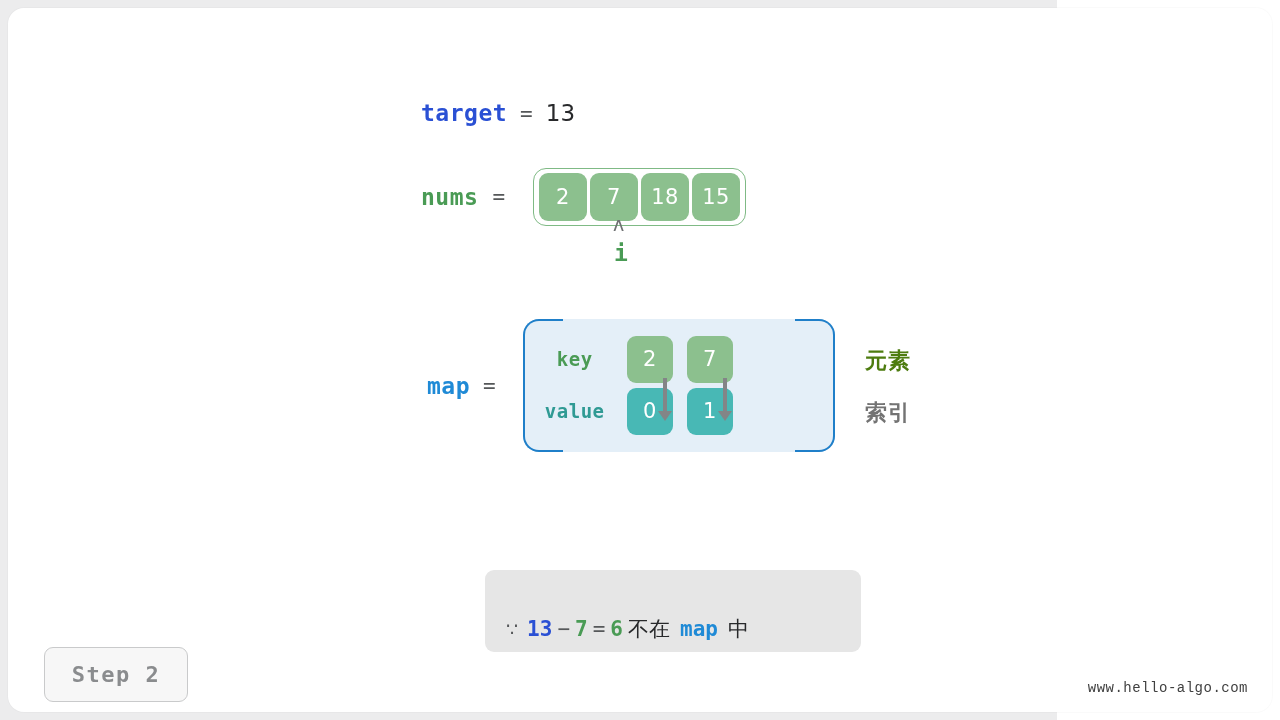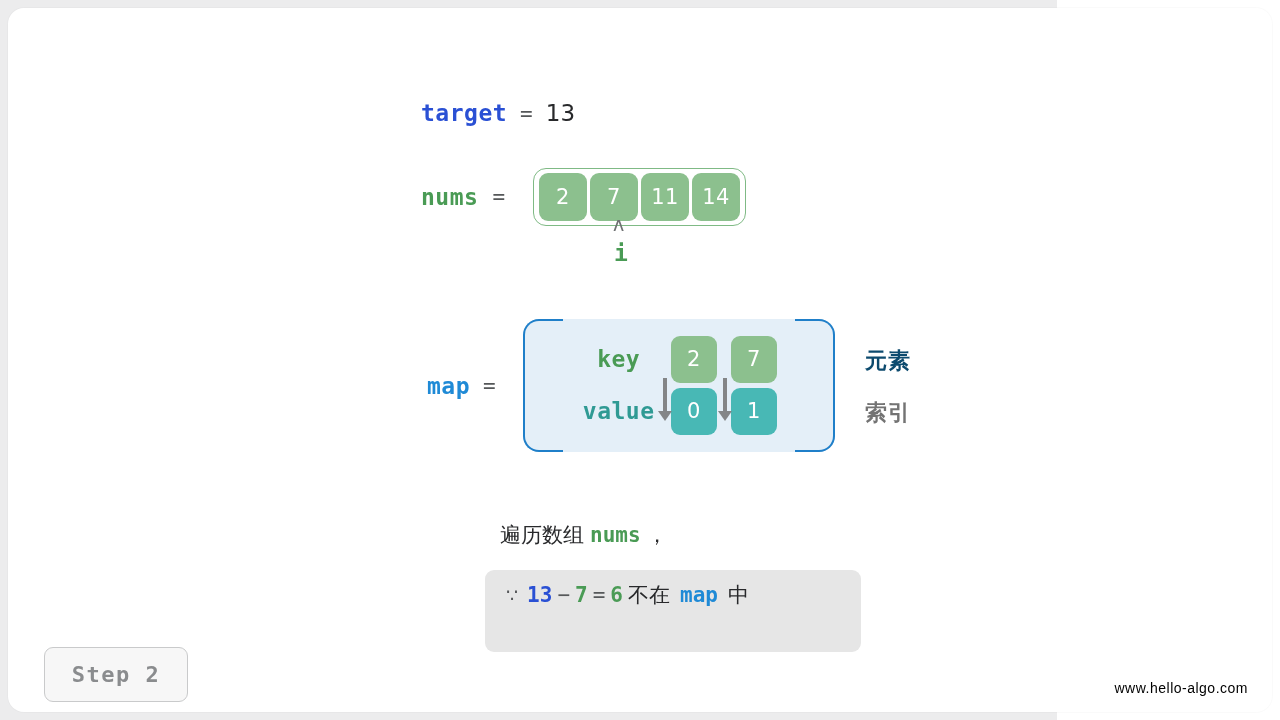--- a/index.html
+++ b/index.html
@@ -190,23 +190,22 @@
     align-items: center;
   }
   #map-keyline  { top: 14px; }
   #map-valline  { top: 66px; }
 
   .map-rowlabel {
     width: 104px;
     text-align: center;
     font-family: "DejaVu Sans Mono", monospace;
     font-weight: bold;
-    font-size: 23px;
-    letter-spacing: 0.5px;
-    margin-left: 44px;
+    font-size: 19px;
+    letter-spacing: 0.5px;
   }
   #map-keyline .map-rowlabel  { color: #4a9b55; }
   #map-valline .map-rowlabel  { color: #2f9a94; }
 
   .map-cell {
     width: 46px;
     height: 47px;
     border-radius: 9px;
     display: flex;
     align-items: center;
@@ -241,21 +240,21 @@
   #map-arrow-1 { left: 715px; top: 370px; }
 
   
   #ann-element {
     position: absolute;
     left: 857px;
     top: 338px;
     font-family: "DejaVu Sans", sans-serif;
     font-weight: bold;
     font-size: 22px;
-    color: #0c4a6e;
+    color: #4d7c0f;
     letter-spacing: 1px;
   }
   #ann-index {
     position: absolute;
     left: 857px;
     top: 390px;
     font-family: "DejaVu Sans", sans-serif;
     font-weight: bold;
     font-size: 22px;
     color: #737373;
@@ -288,20 +287,21 @@
     background: #e6e6e6;
     border-radius: 9px;
   }
   .note-line {
     position: absolute;
     left: 21px;
     font-family: "DejaVu Sans", sans-serif;
     font-size: 21px;
     color: #28292b;
     white-space: nowrap;
+    margin-top: 34px;
   }
   #note-line-1 { top: 11px; }
   #note-line-2 { top: 48px; }
   .note-line .sym   { color: #56585a; margin-right: 9px; font-size: 19px; }
   .note-line .blue  { font-family: "DejaVu Sans Mono", monospace; font-weight: bold; color: #2a50d4; }
   .note-line .green { font-family: "DejaVu Sans Mono", monospace; font-weight: bold; color: #4a9b55; }
   .note-line .cyan  { font-family: "DejaVu Sans Mono", monospace; font-weight: bold; color: #1f8ad6; }
   .note-line .op    { font-family: "DejaVu Sans Mono", monospace; color: #56585a; }
   .note-line .sp    { margin: 0 5px; }
 
@@ -324,23 +324,23 @@
     font-size: 22px;
     color: #8a8c8e;
     letter-spacing: 1.5px;
   }
 
   
   #watermark {
     position: absolute;
     right: 24px;
     bottom: 16px;
-    font-family: Liberation Sans, sans-serif;
+    font-family: Liberation Mono, monospace;
     font-size: 14px;
-    color: #000000;
+    color: #404040;
     letter-spacing: 0.5px;
   }
 </style>
 </head>
 <body>
 
 <div id="canvas">
   <div id="card">
 
     <div id="target-row">
@@ -348,22 +348,22 @@
       <span class="eq">=</span>
       <span class="val">13</span>
     </div>
 
     <div id="nums-row">
       <span id="nums-label" class="mono">nums</span>
       <span id="nums-eq">=</span>
       <div id="array-box">
         <div class="arr-cell">2</div>
         <div class="arr-cell">7</div>
-        <div class="arr-cell">11</div>
-        <div class="arr-cell">14</div>
+        <div class="arr-cell">18</div>
+        <div class="arr-cell">15</div>
       </div>
     </div>
 
     <div id="pointer-caret">ʌ</div>
     <div id="pointer-label">i</div>
 
     <div id="map-row">
       <span id="map-label" class="mono">map</span>
       <span id="map-eq">=</span>
       <div id="map-box">
@@ -382,23 +382,20 @@
 
       </div>
     </div>
 
     <div class="map-arrow" id="map-arrow-0"></div>
     <div class="map-arrow" id="map-arrow-1"></div>
 
     <div id="ann-element">元素</div>
     <div id="ann-index">索引</div>
 
-    <div id="caption-line">
-      <span>遍历数组</span><span class="code">nums</span><span>，</span>
-    </div>
 
     <div id="note-box">
       <div class="note-line" id="note-line-1">
         <span class="sym">∵</span><span class="blue">13</span><span class="op sp">−</span><span class="green">7</span><span class="op sp">=</span><span class="green">6</span><span class="sp">不在</span><span class="cyan sp">map</span><span class="sp">中</span>
       </div>
     </div>
 
     <div id="step-badge">Step 2</div>
 
     <div id="watermark">www.hello-algo.com</div>

